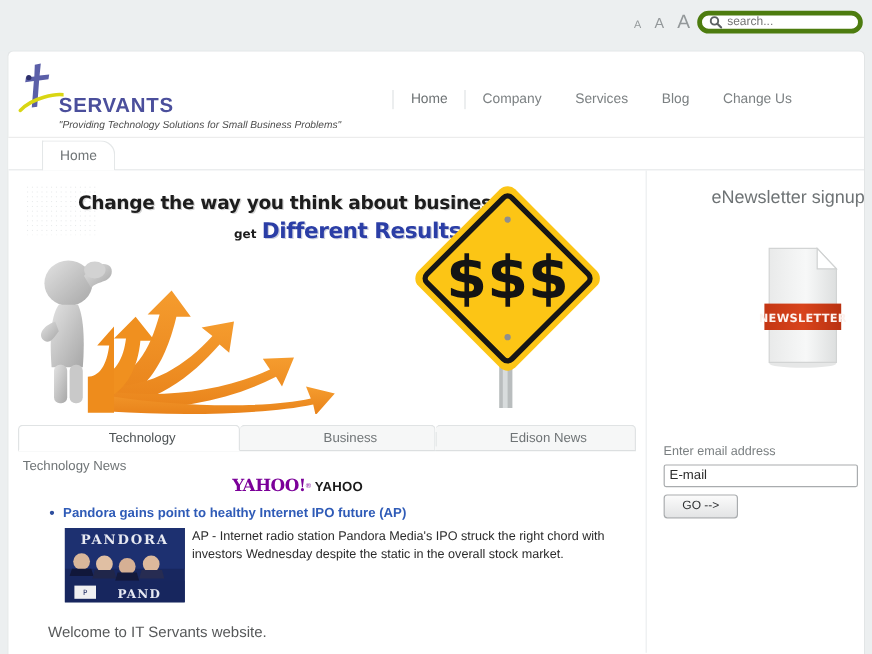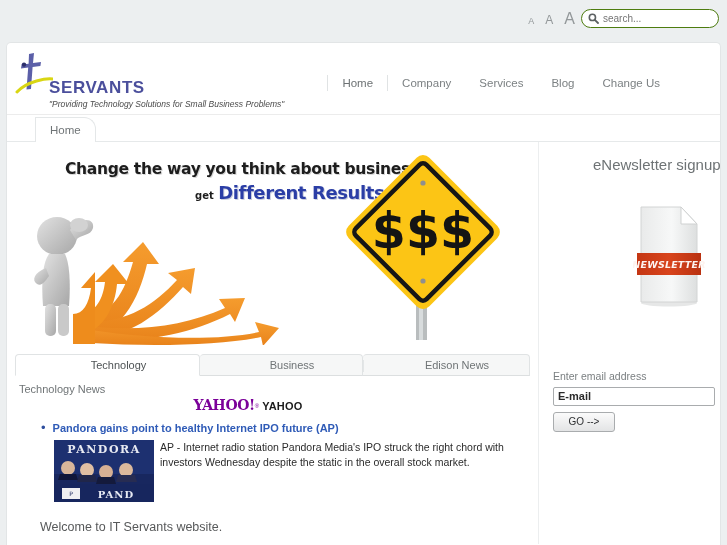--- a/index.html
+++ b/index.html
@@ -24,21 +24,21 @@
   }
   .font-a { cursor: pointer; line-height: 1; color: #93989a; font-weight: 400; }
   .font-a.sm { font-size: 9px; }
   .font-a.md { font-size: 12px; }
   .font-a.lg { font-size: 16px; }
 
   #search-wrap {
     position: absolute; right: 8px; top: 9px;
     width: 138px; height: 19px;
     background: #fff;
-    border: 1px solid #4d7c0f;
+    border: 4px solid #4d7c0f;
     border-radius: 10px;
     display: flex; align-items: center;
     padding: 0 6px;
   }
   #search-icon-el { flex: 0 0 auto; margin-right: 4px; display:block; }
   #search-input {
     border: 0; outline: 0; background: transparent;
     font-family: "Liberation Sans", sans-serif;
     font-size: 10px; color: #a5a9ab;
     width: 110px; padding: 0; line-height: 17px;
@@ -262,33 +262,32 @@
     font-size: 12.5px; color: #57595a;
   }
 
   
   #side-title {
     margin: 14px 0 0 14px;
     font-size: 15px; color: #6e7375;
   }
   #newsletter-icon-wrap {
     margin: 30px 0 0 54px;
-    font-style: italic;
   }
   #side-form { position: absolute; left: 14px; top: 228px; width: 160px; }
   #email-label {
     font-size: 10.5px; color: #7a7f81; margin-bottom: 4px;
   }
   #email-input {
     width: 162px; height: 19px;
     border: 1px solid #a9acae;
     border-radius: 2px;
     background: #fff;
     font-family: "Liberation Sans", sans-serif;
-    font-size: 11px; font-weight: 700; color: #2b2b2b;
+    font-size: 11px; font-weight: 400; color: #2b2b2b;
     padding: 0 4px;
     outline: none;
   }
   #go-button {
     margin-top: 6px;
     width: 62px; height: 20px;
     border: 1px solid #a9acae;
     border-radius: 3px;
     background: linear-gradient(#fbfbfb, #e3e4e5);
     font-family: "Liberation Sans", sans-serif;

